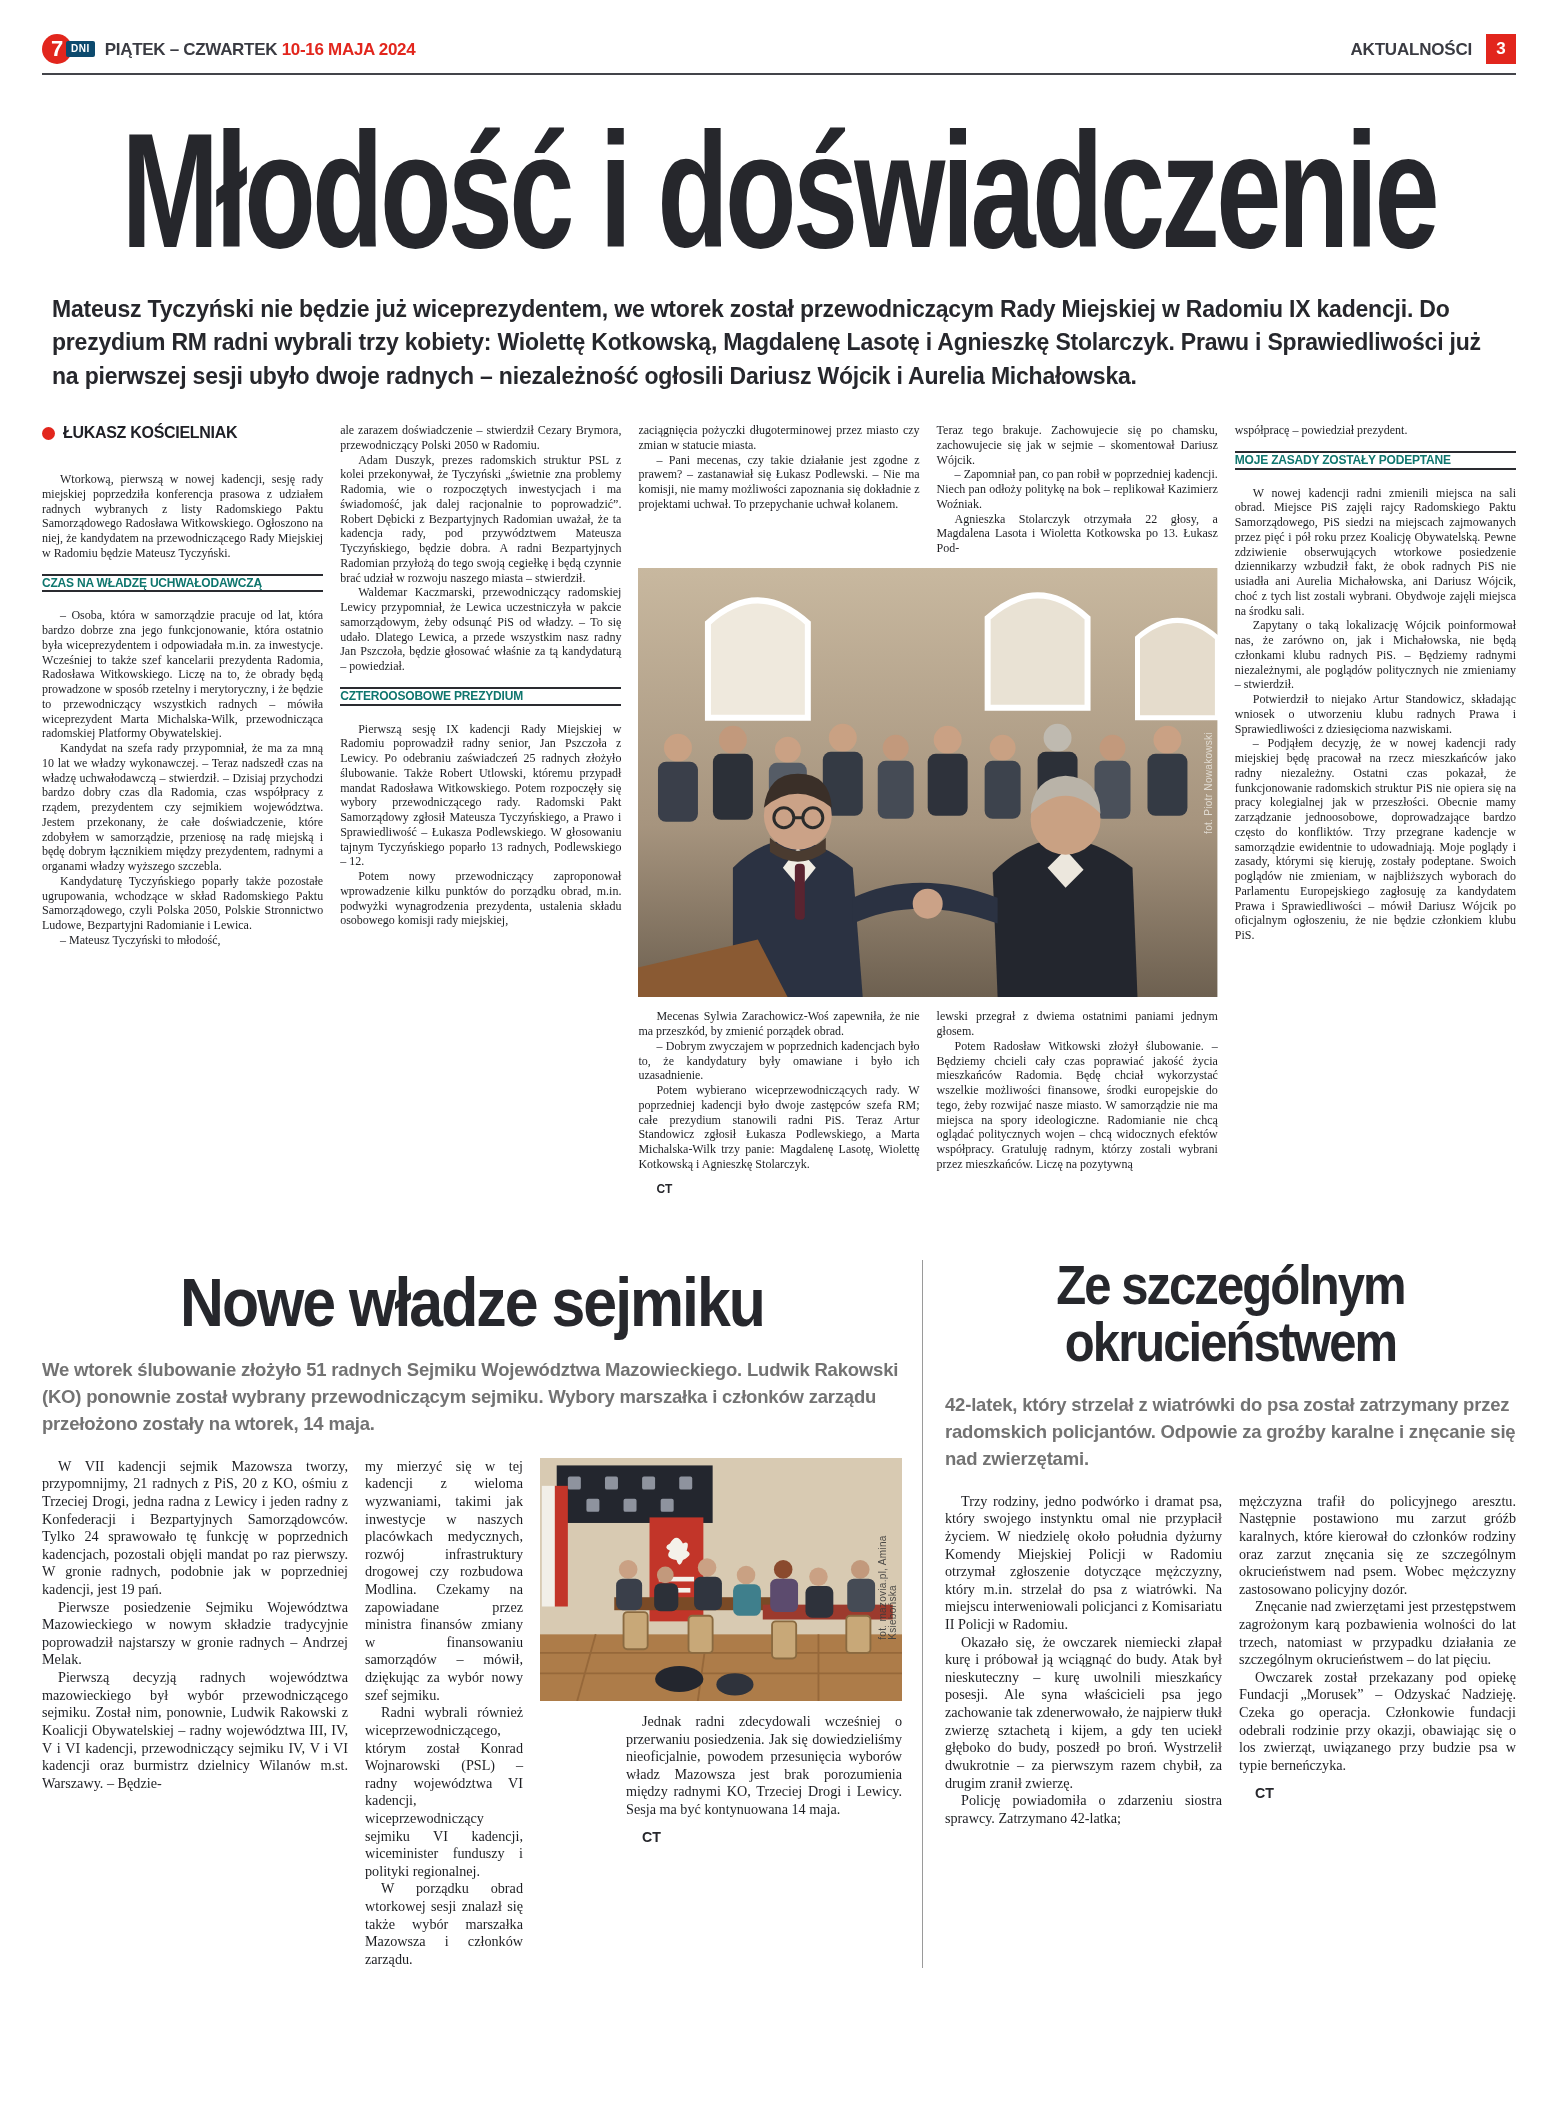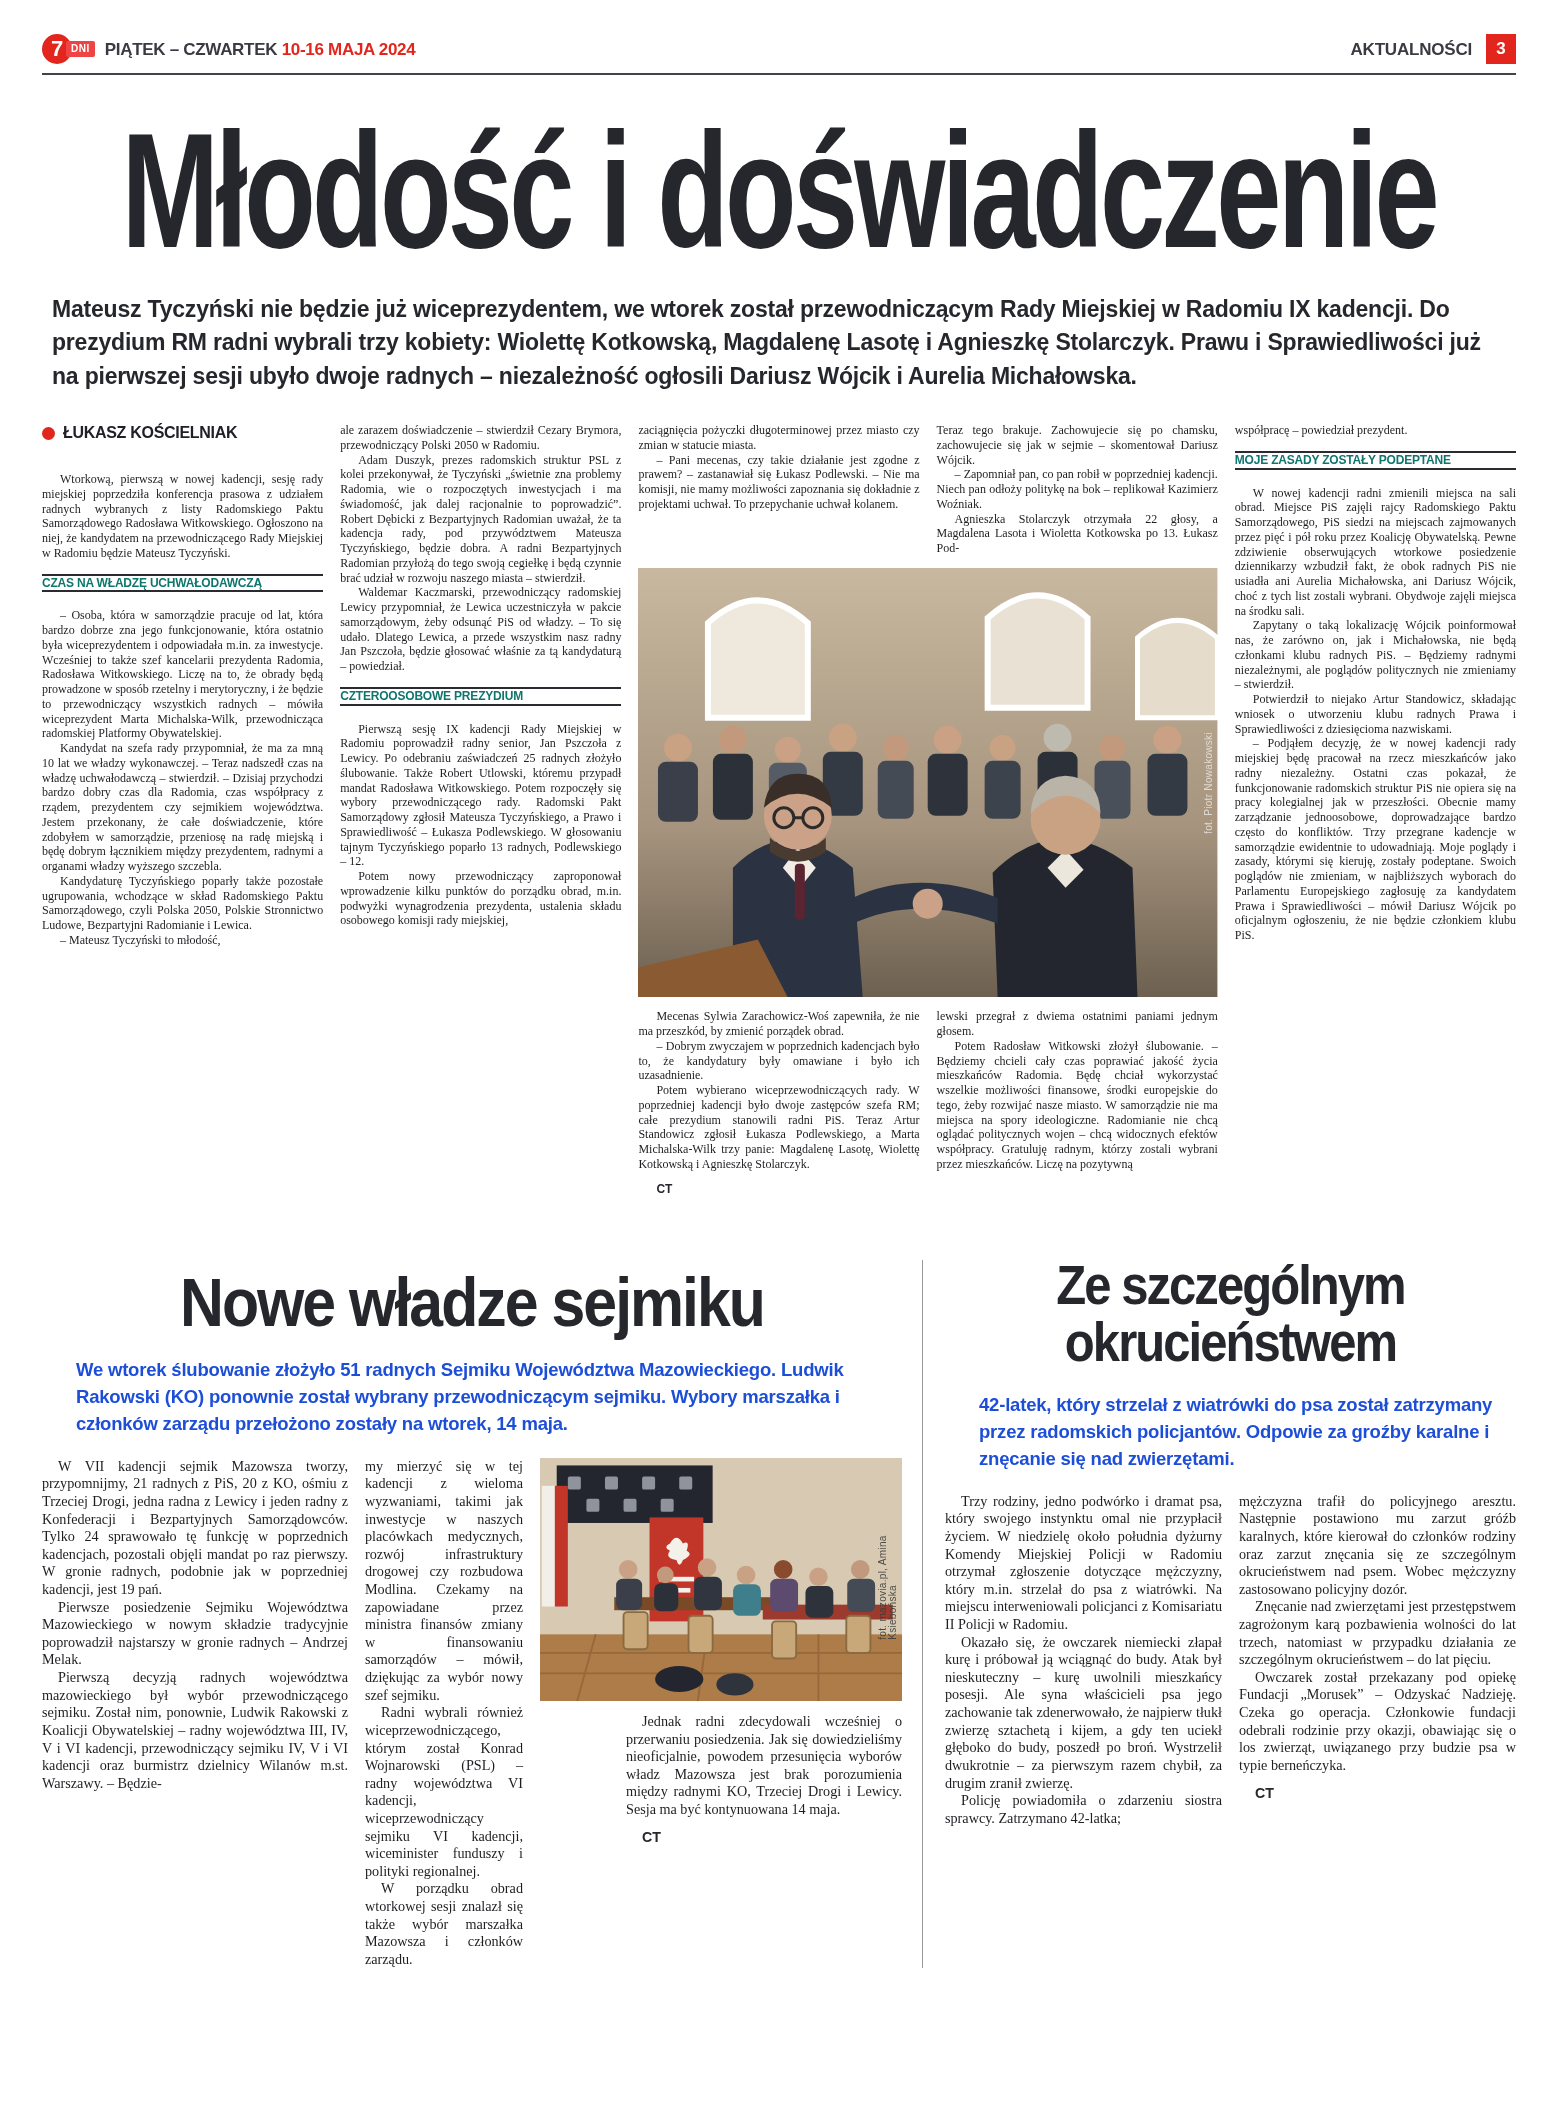--- a/index.html
+++ b/index.html
@@ -11,21 +11,21 @@
     font-family: "Liberation Serif", serif;
     position: relative;
   }
   
   .masthead { display:flex; align-items:center; justify-content:space-between;
     border-bottom: 2px solid #43444a; padding-bottom: 9px; }
   .mast-left { display:flex; align-items:center; gap:10px; }
   .logo { display:flex; align-items:center; }
   .logo-circle { width:30px; height:30px; border-radius:50%; background:#e2261d;
     color:#fff; font:700 22px/30px "Liberation Sans", sans-serif; text-align:center; }
-  .logo-badge { background:#ef4444; color:#fff; font:700 10px/1 "Liberation Sans", sans-serif;
+  .logo-badge { background:#0c4a6e; color:#fff; font:700 10px/1 "Liberation Sans", sans-serif;
     padding:3px 5px; border-radius:2px; margin-left:-6px; letter-spacing:.5px; }
   .dateline { font:700 17px/1 "Liberation Sans", sans-serif; letter-spacing:-0.3px; color:#3a3b42; }
   .dateline .red { color:#e2261d; }
   .mast-right { display:flex; align-items:center; gap:14px; }
   .section-label { font:700 17px/1 "Liberation Sans", sans-serif; color:#3a3b42; letter-spacing:-0.2px; }
   .page-box { background:#e2261d; color:#fff; width:30px; height:30px; text-align:center;
     font:700 17px/30px "Liberation Sans", sans-serif; }
   
   .h1-wrap { text-align:left; margin: 30px 0 14px; height: 170px; display:flex; align-items:center; justify-content:center; }
   h1.mega { font-family:"Liberation Sans", sans-serif; font-weight:700; color:#26272c;
@@ -54,21 +54,21 @@
     letter-spacing:.3px; opacity:.9; }
   .credit-v.dark { color:#3c3c3c; }
   
   .bottom { display:flex; margin-top: 64px; }
   .sejmik { width: 880px; flex: 0 0 auto; padding-right: 20px; }
   .cruelty { flex: 1 1 auto; border-left: 1px solid #9a9a9a; padding-left: 22px; }
   h2.sub-mega { font-family:"Liberation Sans", sans-serif; font-weight:700; color:#26272c;
     text-align:center; letter-spacing:-2px; }
   .sejmik h2.sub-mega { font-size: 62px; transform: scale(0.98,1.12); margin: 6px 0 20px; }
   .cruelty h2.sub-mega { font-size: 50px; line-height:1.04; transform: scale(0.98,1.1); margin: 2px 0 26px; }
-  .lead-small { font:700 18.5px/1.45 "Liberation Sans", sans-serif; color:#1d4ed8; letter-spacing:-0.2px; margin-bottom: 20px; margin-left: 34px; }
+  .lead-small { font:700 18.5px/1.45 "Liberation Sans", sans-serif; color:#737373; letter-spacing:-0.2px; margin-bottom: 20px; }
   .sejmik-grid { display:grid; grid-template-columns: 306px 158px 1fr; gap: 17px; }
   .sejmik-grid p, .cruelty-grid p { font-size:14.2px; line-height:1.24; text-align:justify; text-indent:16px; }
   .sejmik-grid p.cont, .cruelty-grid p.cont { text-indent:0; }
   .below-photo { padding-left: 86px; margin-top: 12px; }
   .cruelty-grid { display:grid; grid-template-columns: 1fr 1fr; gap: 17px; }
 </style>
 </head>
 <body>
 
 <div class="page">

